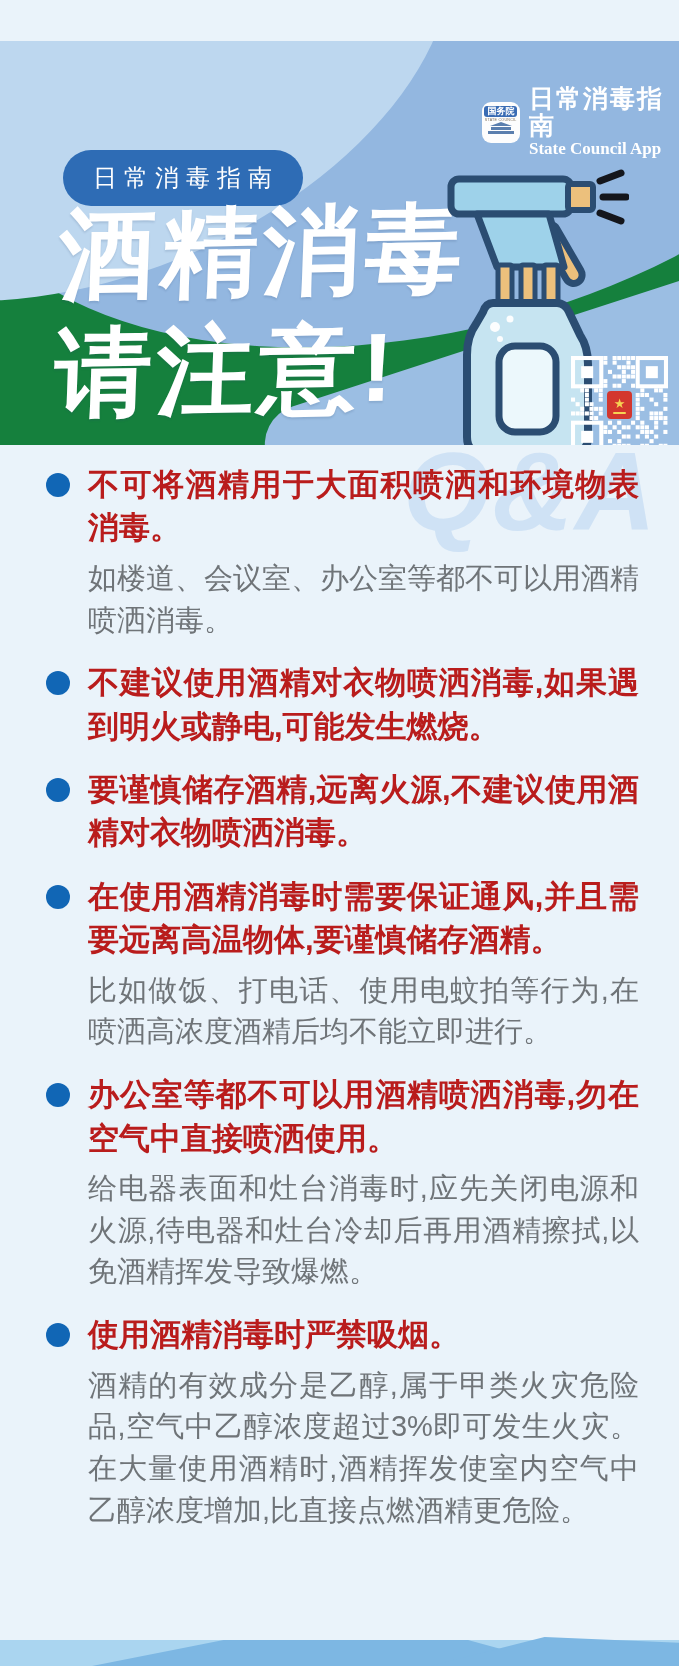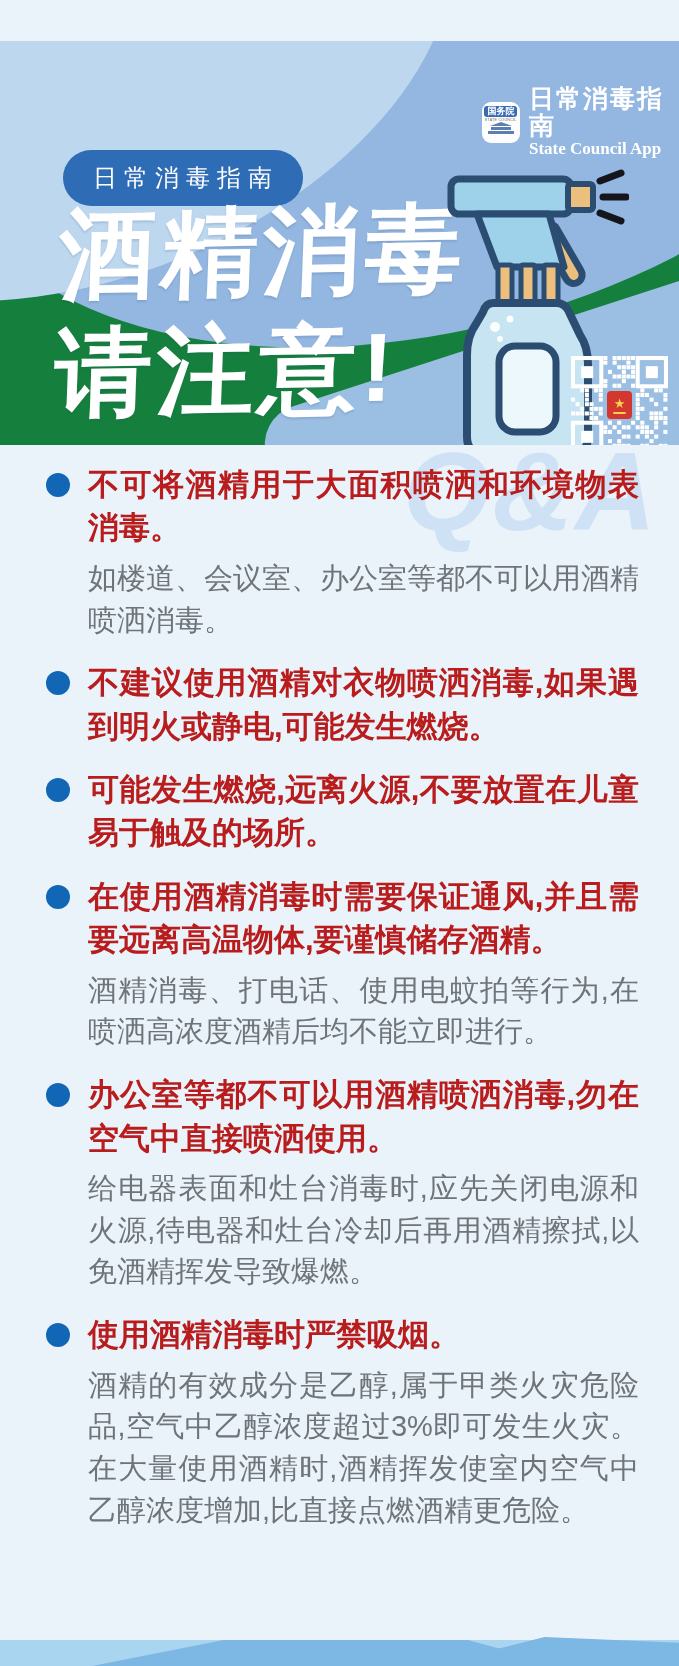--- a/index.html
+++ b/index.html
@@ -268,29 +268,29 @@
     <section class="item">
       <span class="dot"></span>
       <div class="txt">
           <h2>不建议使用酒精对衣物喷洒消毒,如果遇到明火或静电,可能发生燃烧。</h2>
         </div>
     </section>
 
     <section class="item">
       <span class="dot"></span>
       <div class="txt">
-          <h2>可能发生燃烧,远离火源,不要放置在儿童易于触及的场所。</h2>
+          <h2>要谨慎储存酒精,远离火源,不建议使用酒精对衣物喷洒消毒。</h2>
         </div>
     </section>
 
     <section class="item">
       <span class="dot"></span>
       <div class="txt">
           <h2>在使用酒精消毒时需要保证通风,并且需要远离高温物体,要谨慎储存酒精。</h2>
-        <p>酒精消毒、打电话、使用电蚊拍等行为,在喷洒高浓度酒精后均不能立即进行。</p>
+        <p>比如做饭、打电话、使用电蚊拍等行为,在喷洒高浓度酒精后均不能立即进行。</p>
         </div>
     </section>
 
     <section class="item">
       <span class="dot"></span>
       <div class="txt">
           <h2>办公室等都不可以用酒精喷洒消毒,勿在空气中直接喷洒使用。</h2>
         <p>给电器表面和灶台消毒时,应先关闭电源和火源,待电器和灶台冷却后再用酒精擦拭,以免酒精挥发导致爆燃。</p>
         </div>
     </section>

